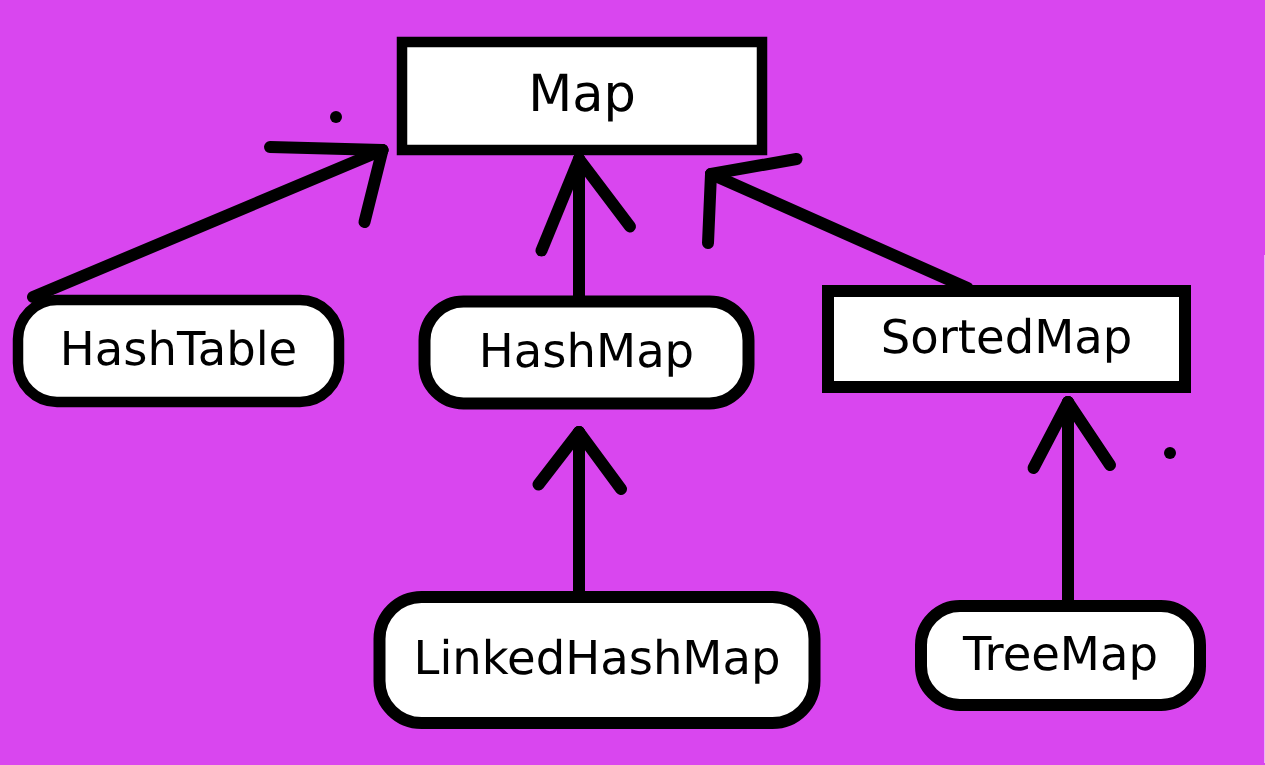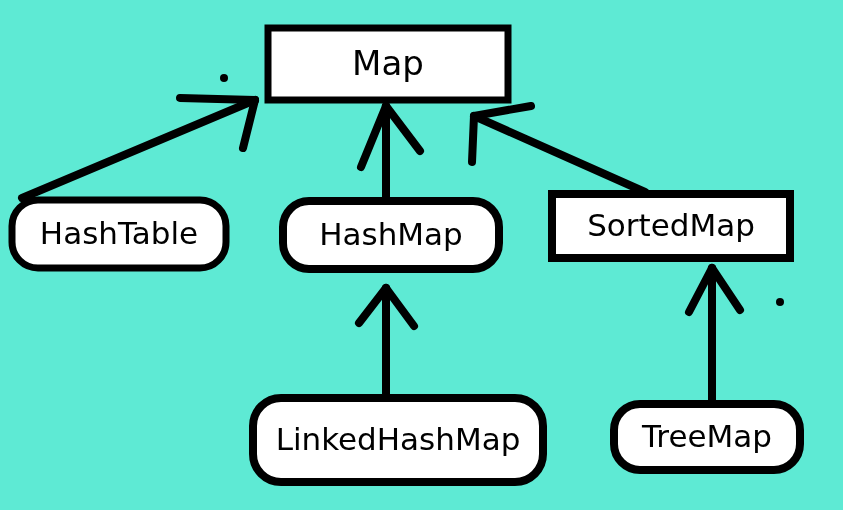--- a/index.html
+++ b/index.html
@@ -10,21 +10,21 @@
   body {
     width: 843px;
     height: 510px;
     font-family: "DejaVu Sans", sans-serif;
     overflow: hidden;
   }
   #diagram-root {
     position: relative;
     width: 843px;
     height: 510px;
-    background: #5eead4;
+    background: #d946ef;
   }
   #diagram-svg {
     position: absolute;
     left: 0;
     top: 0;
     width: 843px;
     height: 510px;
   }
   .node-label {
     font-family: "DejaVu Sans", sans-serif;

